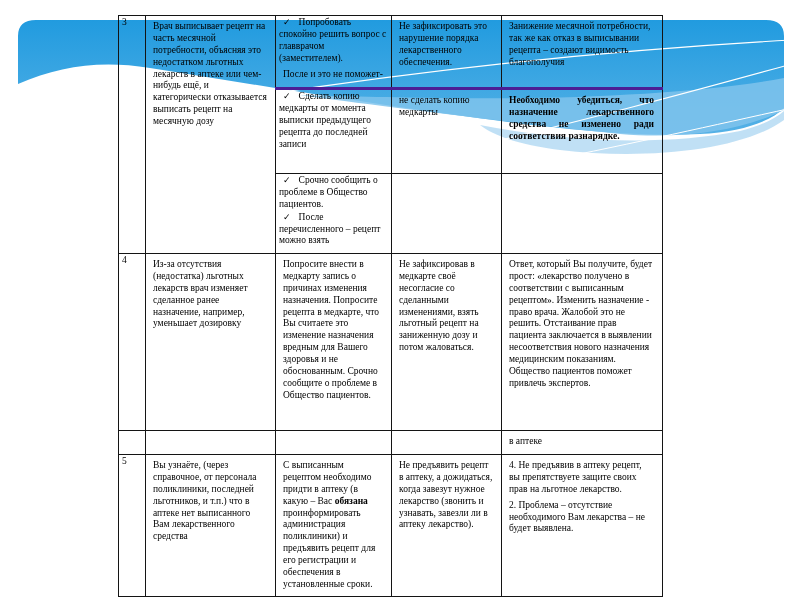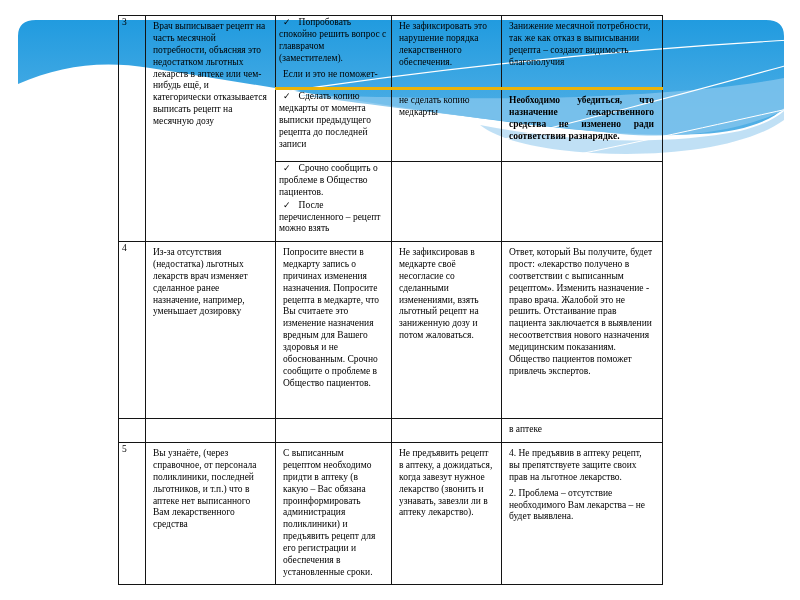--- a/index.html
+++ b/index.html
@@ -11,26 +11,26 @@
   svg.bg{position:absolute;left:0;top:0;}
   table.grid{
     position:absolute;left:118px;top:15px;width:544px;
     border-collapse:collapse;table-layout:fixed;background:transparent;
   }
   table.grid td{
     border:1px solid #141414;vertical-align:top;
     padding:1px 4px 1px 3px;font-size:9.5px;line-height:1.25;color:#000;
     overflow:hidden;word-wrap:break-word;
   }
-  tr.rA td.sub{border-bottom:3px solid #eab308;}
+  tr.rA td.sub{border-bottom:3px solid #4c1d95;}
   td.num{padding-left:5px;}
   .justify{text-align:justify;font-weight:bold;}
   .ci{text-indent:0;margin:0 0 1px 0;}
   .tick{display:inline-block;margin:0 8px 0 4px;font-size:9px;}
-  .b{font-weight:normal;}
+  .b{font-weight:bold;}
   p.cell-p{margin:4px;}
 </style>
 </head>
 <body>
 
 <div class="slide">
 
   <svg class="bg" width="800" height="600" viewBox="0 0 800 600">
     <defs>
       <linearGradient id="gBand" x1="0" y1="0" x2="0" y2="1">
@@ -71,31 +71,31 @@
 
       <tr class="rA" style="height:73px">
         <td class="num" rowspan="3">
           <span>3</span>
         </td>
         <td rowspan="3">
           <p class="cell-p">Врач выписывает рецепт на часть месячной потребности, объясняя это недостатком льготных лекарств в аптеке или чем-нибудь ещё, и категорически отказывается выписать рецепт на месячную дозу</p>
         </td>
         <td class="sub">
           <div class="ci"><span class="tick">✓</span><span>Попробовать спокойно решить вопрос с главврачом (заместителем).</span></div>
-          <p class="cell-p">Если и это не поможет-</p>
+          <p class="cell-p">После и это не поможет-</p>
         </td>
         <td class="sub">
           <p class="cell-p">Не зафиксировать это нарушение порядка лекарственного обеспечения.</p>
         </td>
         <td class="sub">
           <p class="cell-p">Занижение месячной потребности, так же как отказ в выписывании рецепта – создают видимость благополучия</p>
         </td>
       </tr>
 
-      <tr style="height:73px">
+      <tr style="height:85px">
         <td>
           <div class="ci"><span class="tick">✓</span><span>Сделать копию медкарты от момента выписки предыдущего рецепта до последней записи</span></div>
         </td>
         <td>
           <p class="cell-p">не сделать копию медкарты</p>
         </td>
         <td>
           <p class="cell-p justify">Необходимо убедиться, что назначение лекарственного средства не изменено ради соответствия разнарядке.</p>
         </td>
       </tr>

